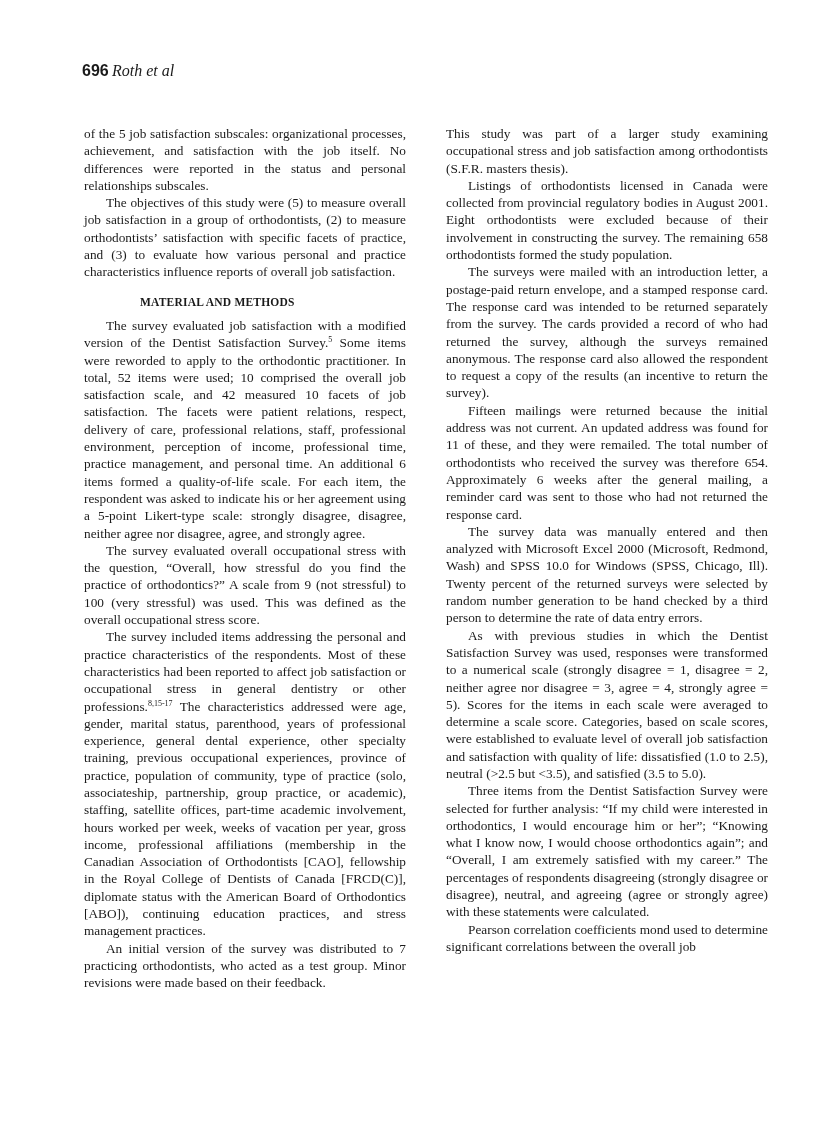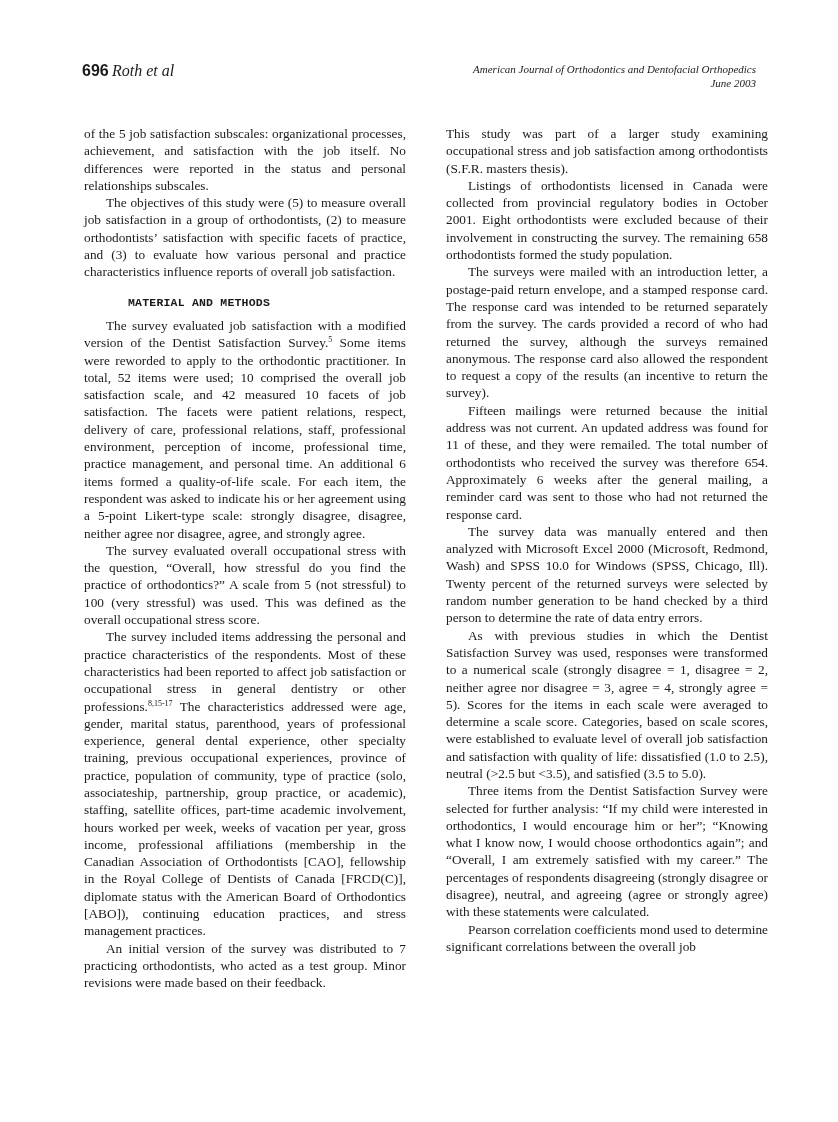--- a/index.html
+++ b/index.html
@@ -6,47 +6,43 @@
   body { width: 838px; height: 1122px; position: relative; overflow: hidden; color: #1a1a1a; }
   .header { position: absolute; left: 82px; top: 62px; width: 674px; height: 32px; }
   .pgnum { position: absolute; left: 0; top: 0; font-family: "Liberation Sans", sans-serif; font-weight: bold; font-size: 16px; }
   .authors { position: absolute; left: 30px; top: 0; font-family: "Liberation Serif", serif; font-style: italic; font-size: 16px; }
   .journal { position: absolute; right: 0; top: 0; text-align: right; font-family: "Liberation Serif", serif; font-style: italic; font-size: 11px; line-height: 14px; }
   .col { position: absolute; top: 125px; width: 322px; font-family: "Liberation Serif", serif; font-size: 13.3px; line-height: 17.3px; text-align: justify; hyphens: manual; }
   .col.left { left: 84px; }
   .col.right { left: 438px; margin-left: 8px; }
   .col p { margin: 0; }
   .col p.indent { text-indent: 22px; }
-  .heading { font-family: Liberation Mono, monospace; font-weight: bold; font-size: 11.5px; margin: 13px 0 6px 0; letter-spacing: 0.2px; padding-left: 44px; }
+  .heading { font-family: Liberation Serif, serif; font-weight: bold; font-size: 11.5px; margin: 13px 0 6px 12px; letter-spacing: 0.2px; padding-left: 44px; }
   sup { font-size: 8px; line-height: 0; vertical-align: super; }
 </style>
 </head>
 <body>
 
 <div class="header">
   <span class="pgnum">696</span>
   <span class="authors">Roth et al</span>
-  <div class="journal">
-    <div>American Journal of Orthodontics and Dentofacial Orthopedics</div>
-    <div>June 2003</div>
-  </div>
 </div>
 
 <div class="col left">
   <p>of the 5 job satisfaction subscales: organizational pro­cesses, achievement, and satisfaction with the job itself. No differences were reported in the status and personal relationships subscales.</p>
   <p class="indent">The objectives of this study were (5) to measure overall job satisfaction in a group of orthodontists, (2) to measure orthodontists’ satisfaction with specific facets of practice, and (3) to evaluate how various personal and practice characteristics influence reports of overall job satisfaction.</p>
   <div class="heading">MATERIAL AND METHODS</div>
   <p class="indent"><span>The survey evaluated job satisfaction with a modi­fied version of the Dentist Satisfaction Survey.</span><sup>5</sup><span> Some items were reworded to apply to the orthodontic prac­titioner. In total, 52 items were used; 10 comprised the overall job satisfaction scale, and 42 measured 10 facets of job satisfaction. The facets were patient relations, respect, delivery of care, professional rela­tions, staff, professional environment, perception of income, professional time, practice management, and personal time. An additional 6 items formed a quality-of-life scale. For each item, the respondent was asked to indicate his or her agreement using a 5-point Likert-type scale: strongly disagree, disagree, neither agree nor disagree, agree, and strongly agree.</span></p>
-  <p class="indent">The survey evaluated overall occupational stress with the question, “Overall, how stressful do you find the practice of orthodontics?” A scale from 5 (not stressful) to 100 (very stressful) was used. This was defined as the overall occupational stress score.</p>
+  <p class="indent">The survey evaluated overall occupational stress with the question, “Overall, how stressful do you find the practice of orthodontics?” A scale from 9 (not stressful) to 100 (very stressful) was used. This was defined as the overall occupational stress score.</p>
   <p class="indent"><span>The survey included items addressing the personal and practice characteristics of the respondents. Most of these characteristics had been reported to affect job satisfaction or occupational stress in general dentistry or other professions.</span><sup>8,15-17</sup><span> The characteristics ad­dressed were age, gender, marital status, parenthood, years of professional experience, general dental expe­rience, other specialty training, previous occupational experiences, province of practice, population of com­munity, type of practice (solo, associateship, partner­ship, group practice, or academic), staffing, satellite offices, part-time academic involvement, hours worked per week, weeks of vacation per year, gross income, professional affiliations (membership in the Canadian Association of Orthodontists [CAO], fellowship in the Royal College of Dentists of Canada [FRCD(C)], diplomate status with the American Board of Orthodon­tics [ABO]), continuing education practices, and stress management practices.</span></p>
   <p class="indent">An initial version of the survey was distributed to 7 practicing orthodontists, who acted as a test group. Minor revisions were made based on their feedback.</p>
 </div>
 
 <div class="col right">
   <p>This study was part of a larger study examining occupational stress and job satisfaction among orth­odontists (S.F.R. masters thesis).</p>
-  <p class="indent">Listings of orthodontists licensed in Canada were collected from provincial regulatory bodies in October 2001. Eight orthodontists were excluded because of their involvement in constructing the survey. The remaining 658 orthodontists formed the study popula­tion.</p>
+  <p class="indent">Listings of orthodontists licensed in Canada were collected from provincial regulatory bodies in August 2001. Eight orthodontists were excluded because of their involvement in constructing the survey. The remaining 658 orthodontists formed the study popula­tion.</p>
   <p class="indent">The surveys were mailed with an introduction letter, a postage-paid return envelope, and a stamped response card. The response card was intended to be returned separately from the survey. The cards pro­vided a record of who had returned the survey, although the surveys remained anonymous. The response card also allowed the respondent to request a copy of the results (an incentive to return the survey).</p>
   <p class="indent">Fifteen mailings were returned because the initial address was not current. An updated address was found for 11 of these, and they were remailed. The total number of orthodontists who received the survey was therefore 654. Approximately 6 weeks after the general mailing, a reminder card was sent to those who had not returned the response card.</p>
   <p class="indent">The survey data was manually entered and then analyzed with Microsoft Excel 2000 (Microsoft, Red­mond, Wash) and SPSS 10.0 for Windows (SPSS, Chicago, Ill). Twenty percent of the returned surveys were selected by random number generation to be hand checked by a third person to determine the rate of data entry errors.</p>
   <p class="indent">As with previous studies in which the Dentist Satisfaction Survey was used, responses were trans­formed to a numerical scale (strongly disagree = 1, disagree = 2, neither agree nor disagree = 3, agree = 4, strongly agree = 5). Scores for the items in each scale were averaged to determine a scale score. Cate­gories, based on scale scores, were established to evaluate level of overall job satisfaction and satisfac­tion with quality of life: dissatisfied (1.0 to 2.5), neutral (&gt;2.5 but &lt;3.5), and satisfied (3.5 to 5.0).</p>
   <p class="indent">Three items from the Dentist Satisfaction Survey were selected for further analysis: “If my child were interested in orthodontics, I would encourage him or her”; “Knowing what I know now, I would choose orthodontics again”; and “Overall, I am extremely satisfied with my career.” The percentages of respon­dents disagreeing (strongly disagree or disagree), neu­tral, and agreeing (agree or strongly agree) with these statements were calculated.</p>
   <p class="indent">Pearson correlation coefficients mond used to deter­mine significant correlations between the overall job</p>
 </div>
 
 </body></html>

